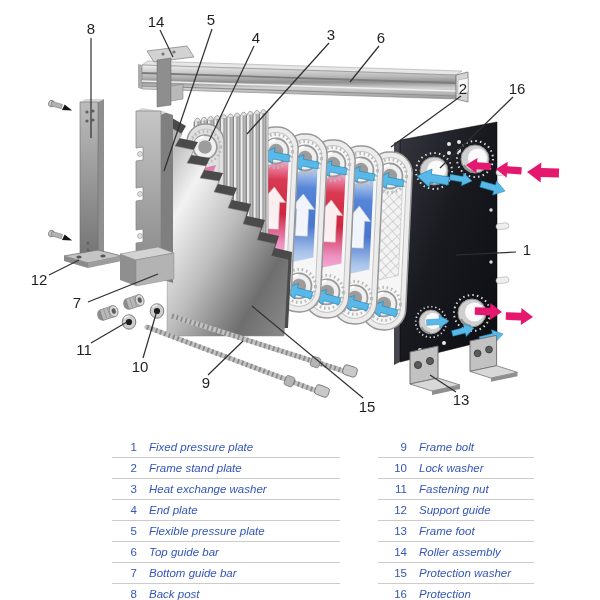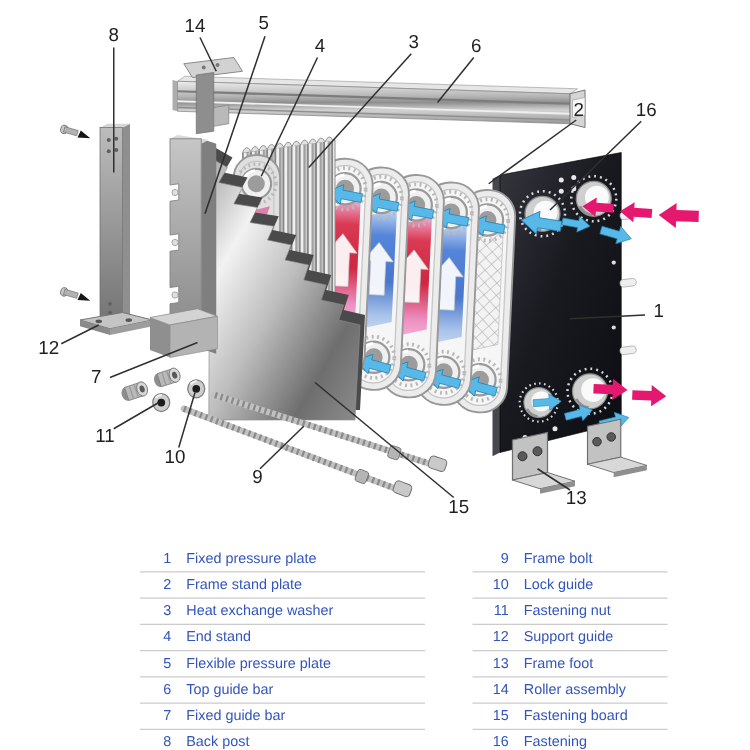--- a/index.html
+++ b/index.html
@@ -10,21 +10,21 @@
           font-family:"Liberation Sans",sans-serif;line-height:1;user-select:none;}
   .legend{position:absolute;top:437px;left:0;width:600px;}
   .lcol{position:absolute;top:0;}
   .lcol-left{left:112px;width:228px;}
   .lcol-right{left:378px;width:156px;}
   .lrow{height:20px;display:flex;align-items:center;border-bottom:1px solid #cccccc;
         font-size:11.5px;color:var(--legendblue);}
   .lnum{display:inline-block;text-align:right;flex:0 0 auto;}
   .lcol-left .lnum{width:25px;}
   .lcol-right .lnum{width:29px;}
-  .lname{margin-left:12px;white-space:nowrap;}
+  .lname{margin-left:12px;white-space:nowrap;font-style:italic;}
   svg{display:block;}
 </style>
 </head>
 <body>
 
 <div id="stage">
 <svg width="600" height="430" viewBox="0 0 600 430">
   <defs>
     <linearGradient id="gpost" x1="0" y1="0" x2="0" y2="1">
       <stop offset="0" stop-color="#bcbcbc"></stop>
@@ -356,66 +356,66 @@
     <div class="lrow">
         <span class="lnum">2</span>
         <span class="lname">Frame stand plate</span>
       </div>
     <div class="lrow">
         <span class="lnum">3</span>
         <span class="lname">Heat exchange washer</span>
       </div>
     <div class="lrow">
         <span class="lnum">4</span>
-        <span class="lname">End stand</span>
+        <span class="lname">End plate</span>
       </div>
     <div class="lrow">
         <span class="lnum">5</span>
         <span class="lname">Flexible pressure plate</span>
       </div>
     <div class="lrow">
         <span class="lnum">6</span>
         <span class="lname">Top guide bar</span>
       </div>
     <div class="lrow">
         <span class="lnum">7</span>
-        <span class="lname">Fixed guide bar</span>
+        <span class="lname">Bottom guide bar</span>
       </div>
     <div class="lrow">
         <span class="lnum">8</span>
         <span class="lname">Back post</span>
       </div>
   </div>
   <div class="lcol lcol-right">
     <div class="lrow">
         <span class="lnum">9</span>
         <span class="lname">Frame bolt</span>
       </div>
     <div class="lrow">
         <span class="lnum">10</span>
-        <span class="lname">Lock guide</span>
+        <span class="lname">Lock washer</span>
       </div>
     <div class="lrow">
         <span class="lnum">11</span>
         <span class="lname">Fastening nut</span>
       </div>
     <div class="lrow">
         <span class="lnum">12</span>
         <span class="lname">Support guide</span>
       </div>
     <div class="lrow">
         <span class="lnum">13</span>
         <span class="lname">Frame foot</span>
       </div>
     <div class="lrow">
         <span class="lnum">14</span>
         <span class="lname">Roller assembly</span>
       </div>
     <div class="lrow">
         <span class="lnum">15</span>
-        <span class="lname">Fastening board</span>
+        <span class="lname">Protection washer</span>
       </div>
     <div class="lrow">
         <span class="lnum">16</span>
-        <span class="lname">Fastening</span>
+        <span class="lname">Protection</span>
       </div>
   </div>
 </div>
 
 </body></html>

